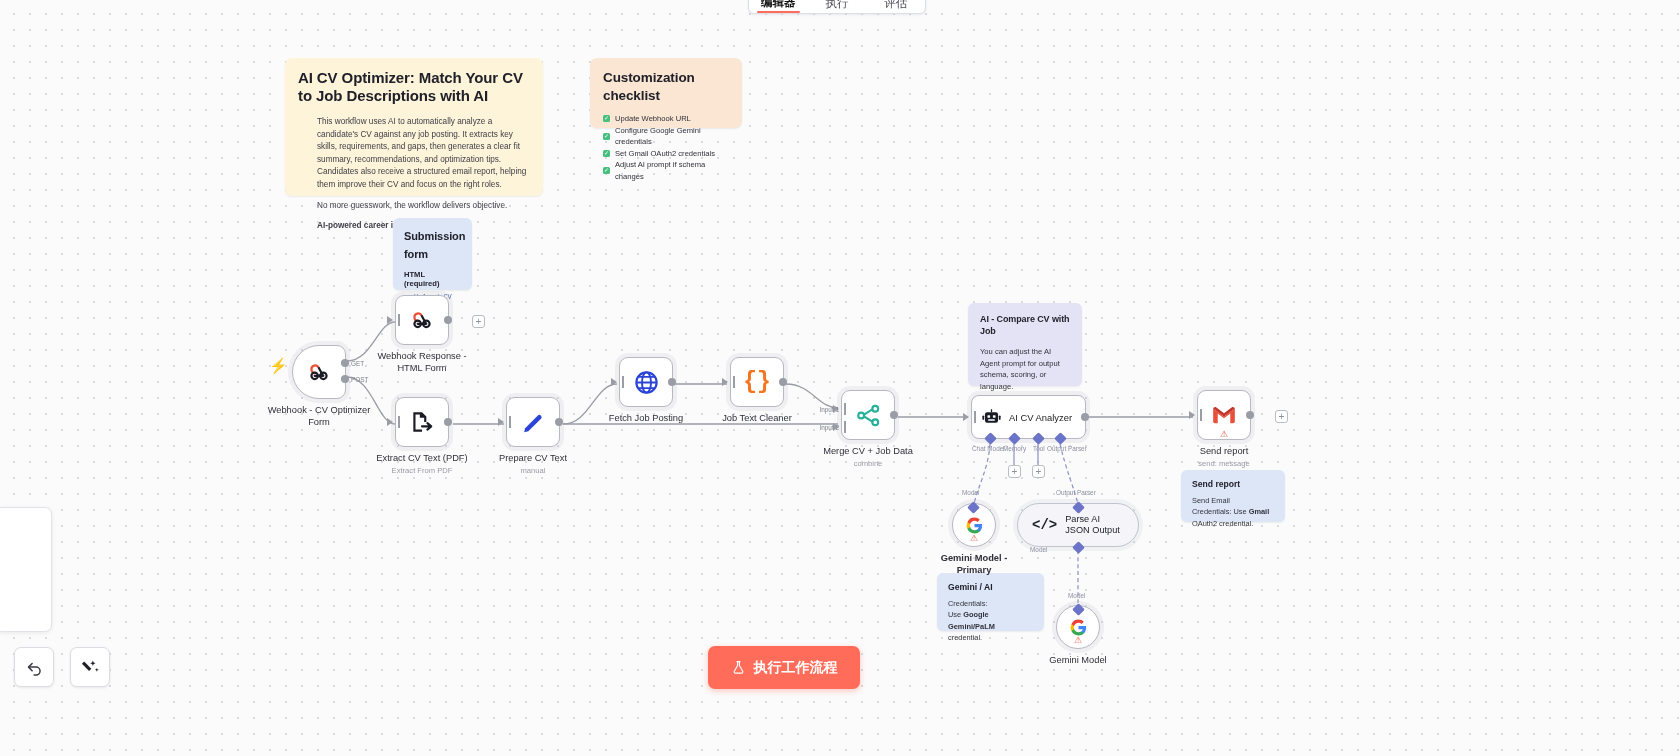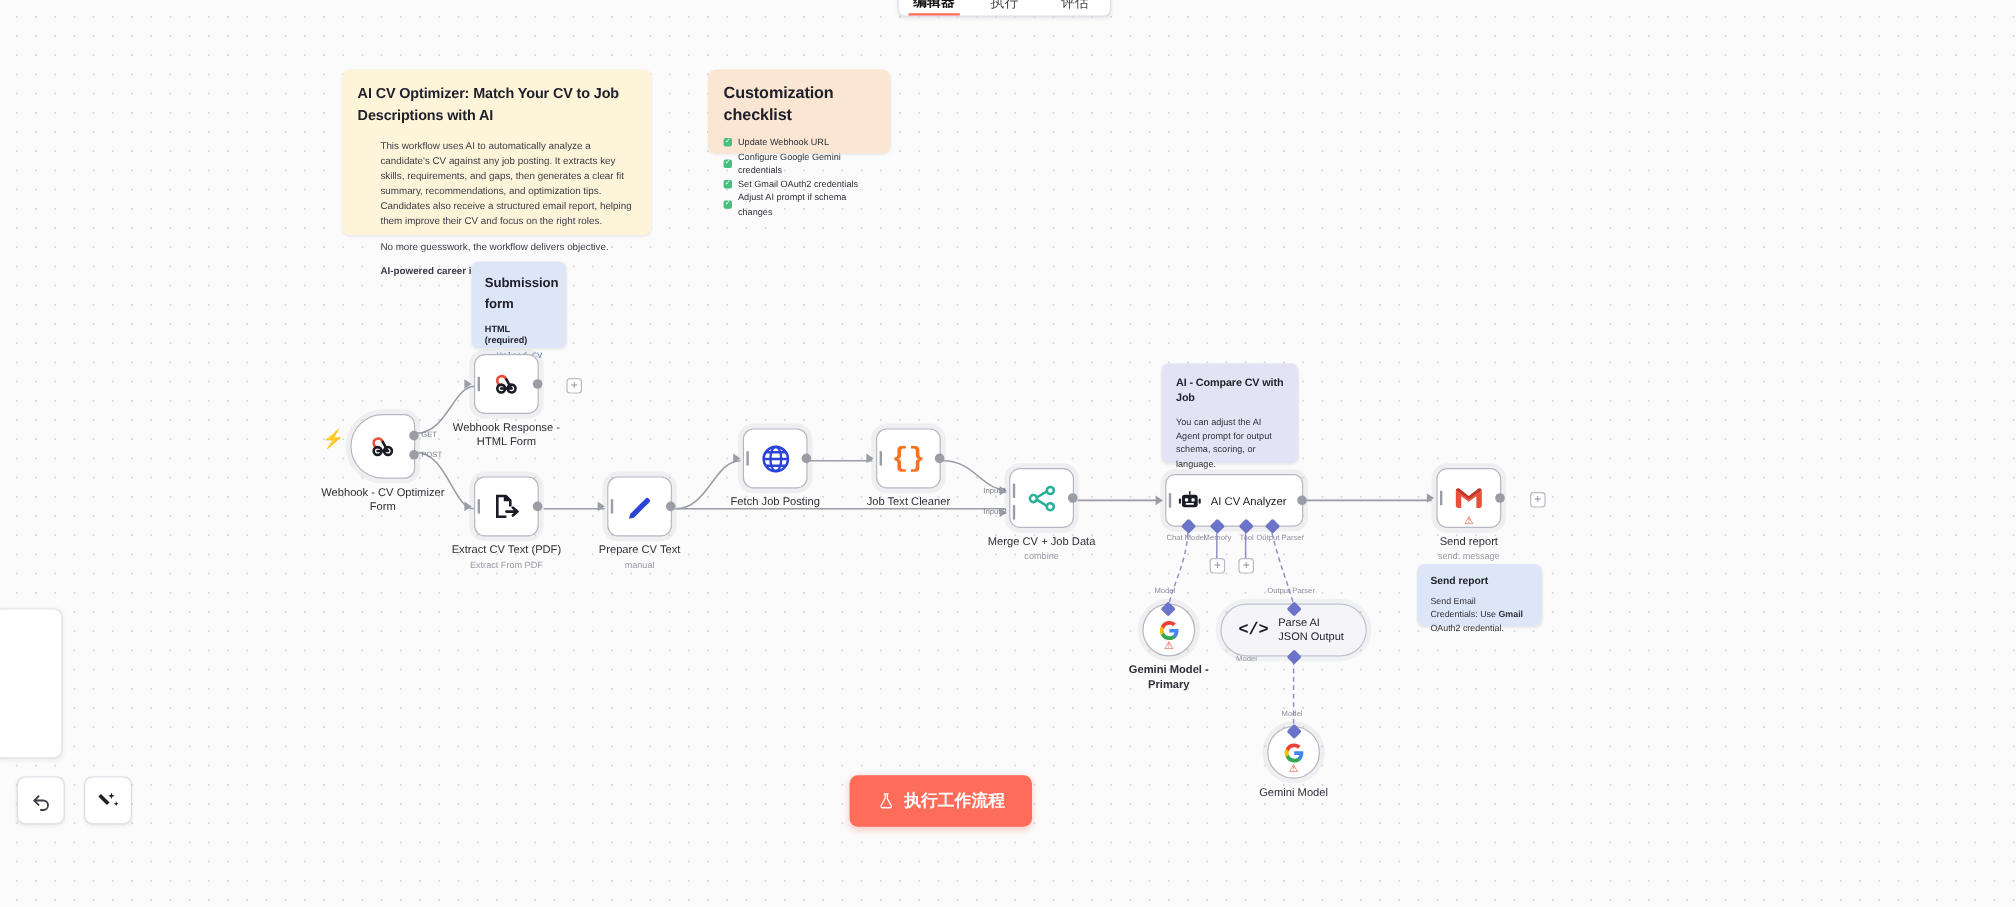--- a/index.html
+++ b/index.html
@@ -42,21 +42,21 @@
   
   .sticky {
     position: absolute;
     border-radius: 7px;
     padding: 11px 13px;
     box-shadow: 0 1px 2px rgba(0,0,0,.07);
   }
   .sticky.yellow { background: #fdf4d9; }
   .sticky.peach  { background: #fae6d3; }
   .sticky-title {
-    font-size: 12px; font-weight: 700; color: #20202a;
+    font-size: 15px; font-weight: 700; color: #20202a;
     line-height: 18px; letter-spacing: -.1px;
   }
   .sticky.peach .sticky-title { font-size: 13.5px; }
   .sticky-body {
     margin-top: 11px; font-size: 8.2px; color: #3c3c46;
     line-height: 12.6px;
   }
   .sticky-body p { margin-bottom: 8px; margin-left: 19px; }
   .sticky-body p.bold { font-weight: 700; margin-bottom: 0; }
   .check-list { margin-top: 8px; }
@@ -300,20 +300,28 @@
       <li>Job Link</li>
       <li>email</li>
     </ul>
   </div>
 
   <div class="sticky lav" style="left:968px; top:303px; width:114px; height:83px;">
     <div class="sticky-title">AI - Compare CV with Job</div>
     <div class="lav-body">You can adjust the AI Agent prompt for output schema, scoring, or language.</div>
   </div>
 
+  <div class="sticky ice" style="left:937px; top:573px; width:107px; height:58px;">
+    <div class="ice-title">Gemini / AI</div>
+    <div class="ice-body">
+      <div>Credentials:</div>
+      <div><span>Use </span><b>Google Gemini/PaLM</b></div>
+      <div>credential.</div>
+    </div>
+  </div>
 
   <div class="sticky ice" style="left:1181px; top:470px; width:104px; height:52px;">
     <div class="ice-title">Send report</div>
     <div class="ice-body">
       <div>Send Email</div>
       <div><span>Credentials: Use </span><b>Gmail</b></div>
       <div>OAuth2 credential.</div>
     </div>
   </div>
 

